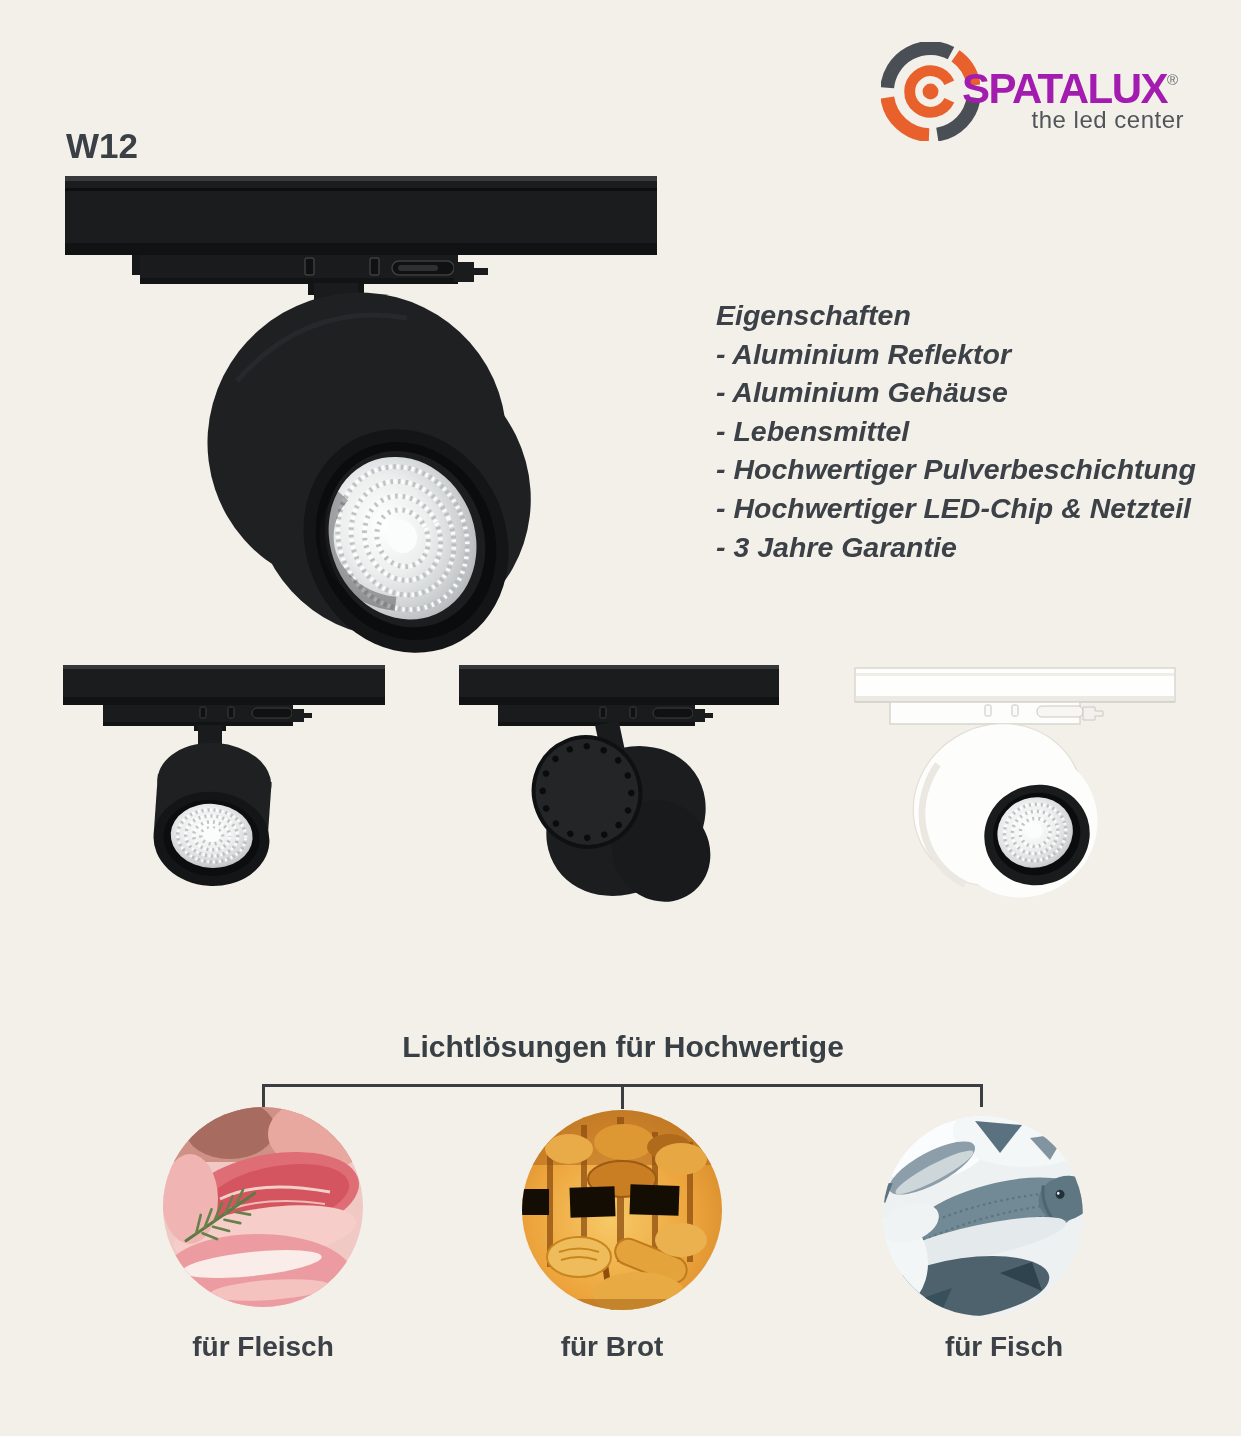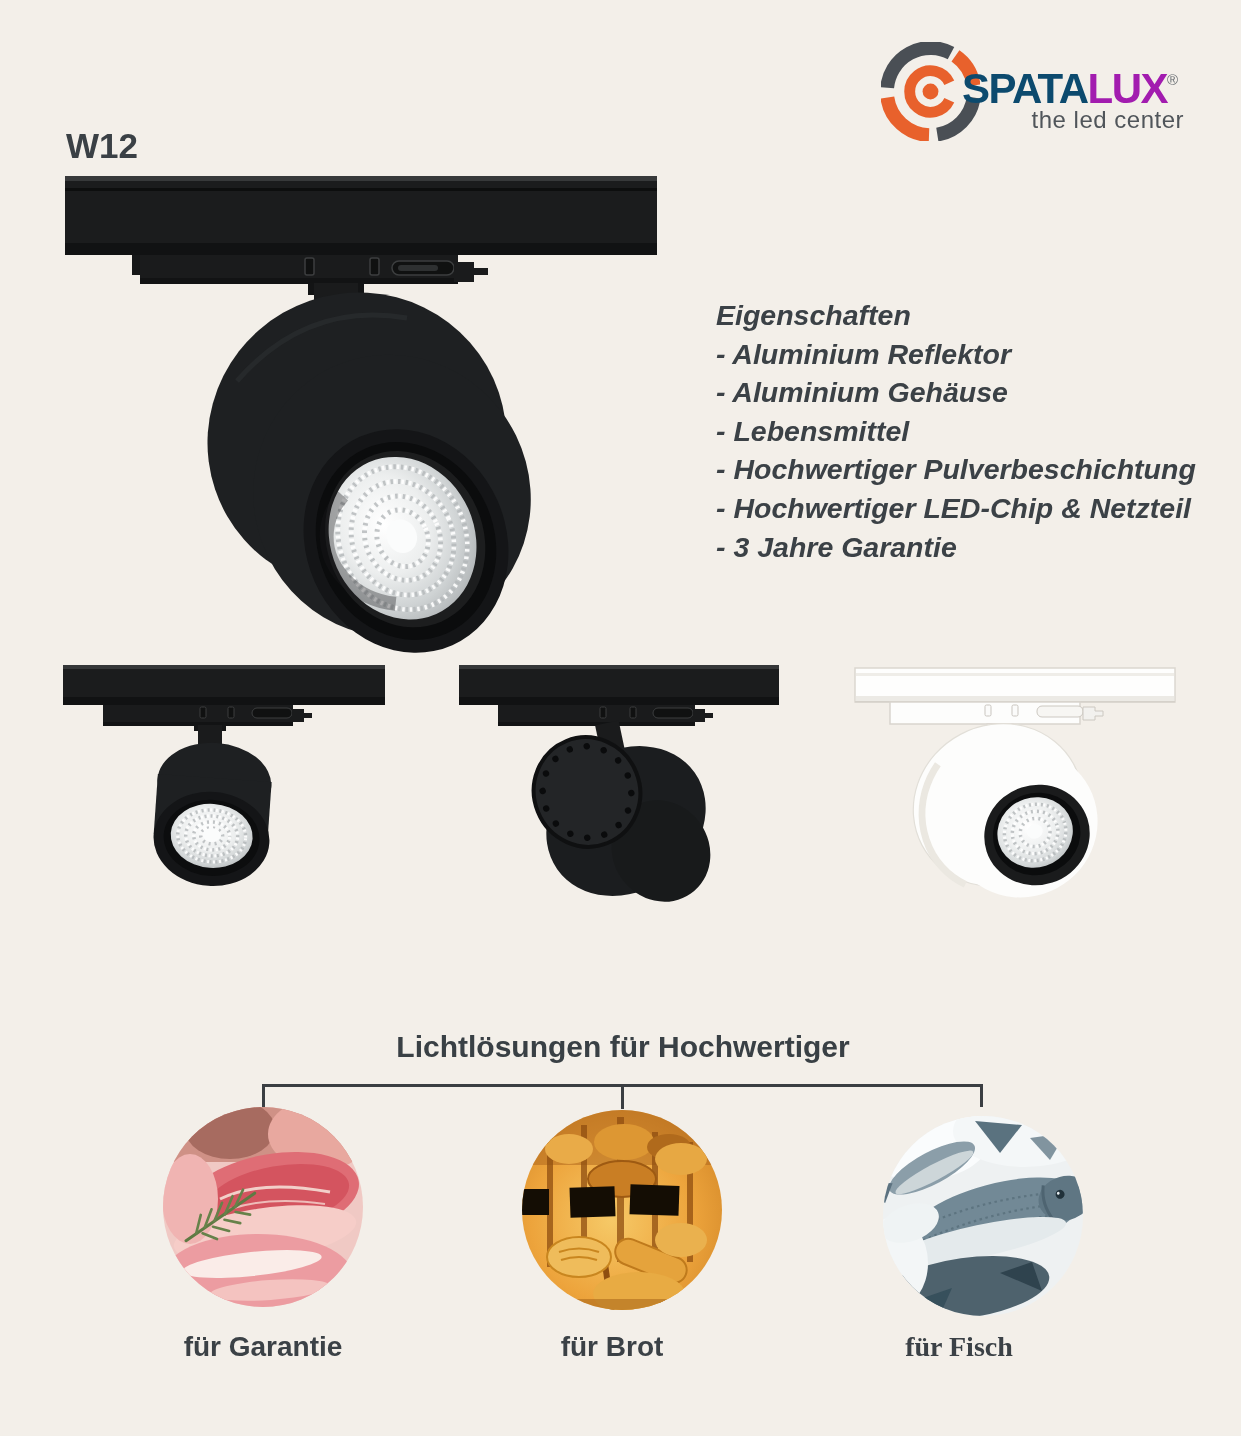--- a/index.html
+++ b/index.html
@@ -1,21 +1,21 @@
 <!DOCTYPE html>
 <html><head>
 <meta charset="utf-8">
 <style>
   html,body{margin:0;padding:0;}
   body{background:#d8d5d0;font-family:"Liberation Sans",sans-serif;}
   .page{position:relative;width:1241px;height:1436px;background:#f3efe9;overflow:hidden;margin:0 auto;color:#3b4146;}
   .abs{position:absolute;}
   
   .wordmark{font-weight:700;font-size:42px;letter-spacing:-1.5px;white-space:nowrap;line-height:1;}
-  .wm-primary{color:#0c4a6e;}
+  .wm-primary{color:#a21caf;}
   .wm-secondary{color:#a21caf;}
   .wm-reg{font-size:15px;color:#6a6f74;vertical-align:18px;letter-spacing:0;font-weight:400;}
   .tagline{font-size:24px;color:#50555a;text-align:right;letter-spacing:0.5px;line-height:1;}
   
   .model{font-size:35px;font-weight:700;color:#3a4045;line-height:1;}
   
   .features{font-size:28.5px;font-weight:600;color:#3b4146;line-height:38.6px;white-space:nowrap;}
   
   .solutions-title{font-size:30px;font-weight:600;color:#394045;text-align:center;line-height:1.1;}
   .circle-label{font-size:28px;font-weight:600;color:#3b4146;text-align:center;line-height:1.1;}
@@ -220,21 +220,21 @@
       </g>
       <g fill="none" stroke="#ffffff" opacity="0.9" stroke-width="3" stroke-dasharray="2 4">
         <ellipse cx="186" cy="177" rx="31" ry="28"></ellipse>
         <ellipse cx="186" cy="177" rx="23" ry="21"></ellipse>
         <ellipse cx="186" cy="177" rx="15" ry="14"></ellipse>
       </g>
       <ellipse cx="186" cy="176" rx="8" ry="7" fill="#fbfcfc"></ellipse>
     </g>
   </svg>
 
-  <div class="abs solutions-title" style="left:323px;top:1030px;width:600px;">Lichtlösungen für Hochwertiger</div>
+  <div class="abs solutions-title" style="left:323px;top:1030px;width:600px;">Lichtlösungen für Hochwertige</div>
 
   <div class="abs bracket" style="left:263px;top:1084px;width:719px;height:2.5px;"></div>
   <div class="abs bracket" style="left:262px;top:1084px;width:2.5px;height:23px;"></div>
   <div class="abs bracket" style="left:621px;top:1084px;width:2.5px;height:25px;"></div>
   <div class="abs bracket" style="left:980px;top:1084px;width:2.5px;height:23px;"></div>
 
   <svg class="abs" style="left:160px;top:1104px;" width="206" height="206" viewBox="0 0 206 206">
     <defs>
         <clipPath id="clipMeat">
           <circle cx="103" cy="103" r="100"></circle>
@@ -336,17 +336,17 @@
       </g>
       <ellipse cx="100" cy="128" rx="88" ry="16" transform="rotate(-12 100 128)" fill="#e4eaec"></ellipse>
       <ellipse cx="85" cy="175" rx="85" ry="30" transform="rotate(-8 85 175)" fill="#4e626d"></ellipse>
       <path d="M120 160 L152 149 L162 178 Z" fill="#2f434e"></path>
       <path d="M40 186 L72 175 L60 202 Z" fill="#37505c"></path>
       <ellipse cx="14" cy="150" rx="34" ry="46" fill="#f3f6f7"></ellipse>
       <ellipse cx="30" cy="110" rx="30" ry="18" transform="rotate(-20 30 110)" fill="#eff3f4"></ellipse>
     </g>
   </svg>
 
-  <div class="abs circle-label" style="left:163px;top:1332px;width:200px;">für Garantie</div>
+  <div class="abs circle-label" style="left:163px;top:1332px;width:200px;">für Fleisch</div>
   <div class="abs circle-label" style="left:512px;top:1332px;width:200px;">für Brot</div>
-  <div class="abs circle-label" style="left:859px;top:1332px;width:200px;font-family:Liberation Serif, serif;">für Fisch</div>
+  <div class="abs circle-label" style="left:904px;top:1332px;width:200px;">für Fisch</div>
 
 </div>
 
 </body></html>

